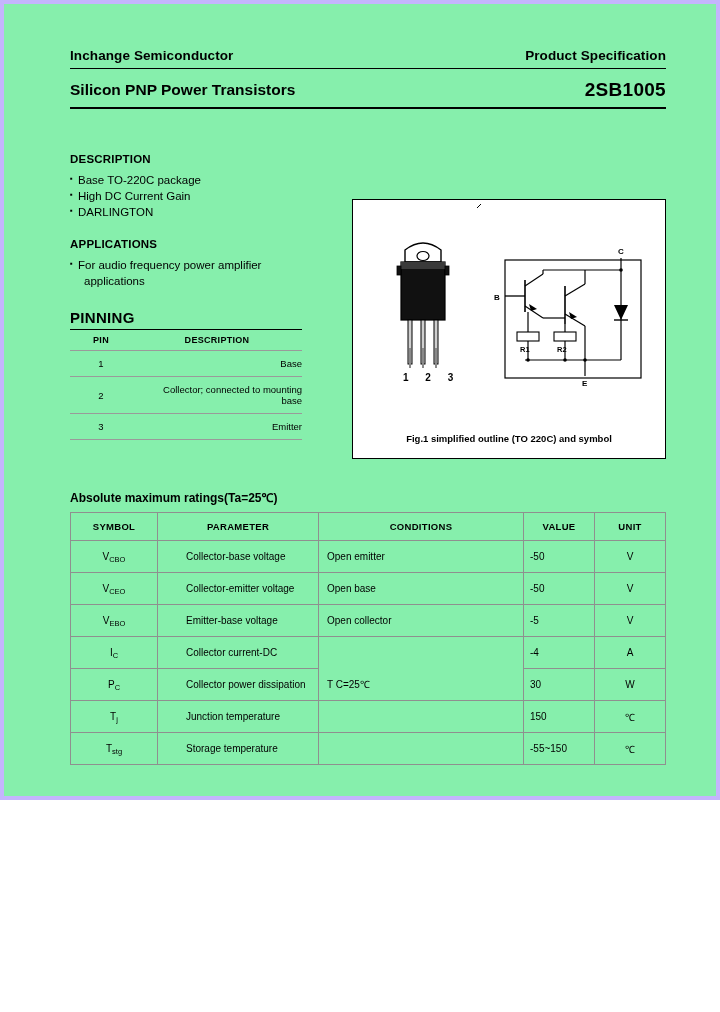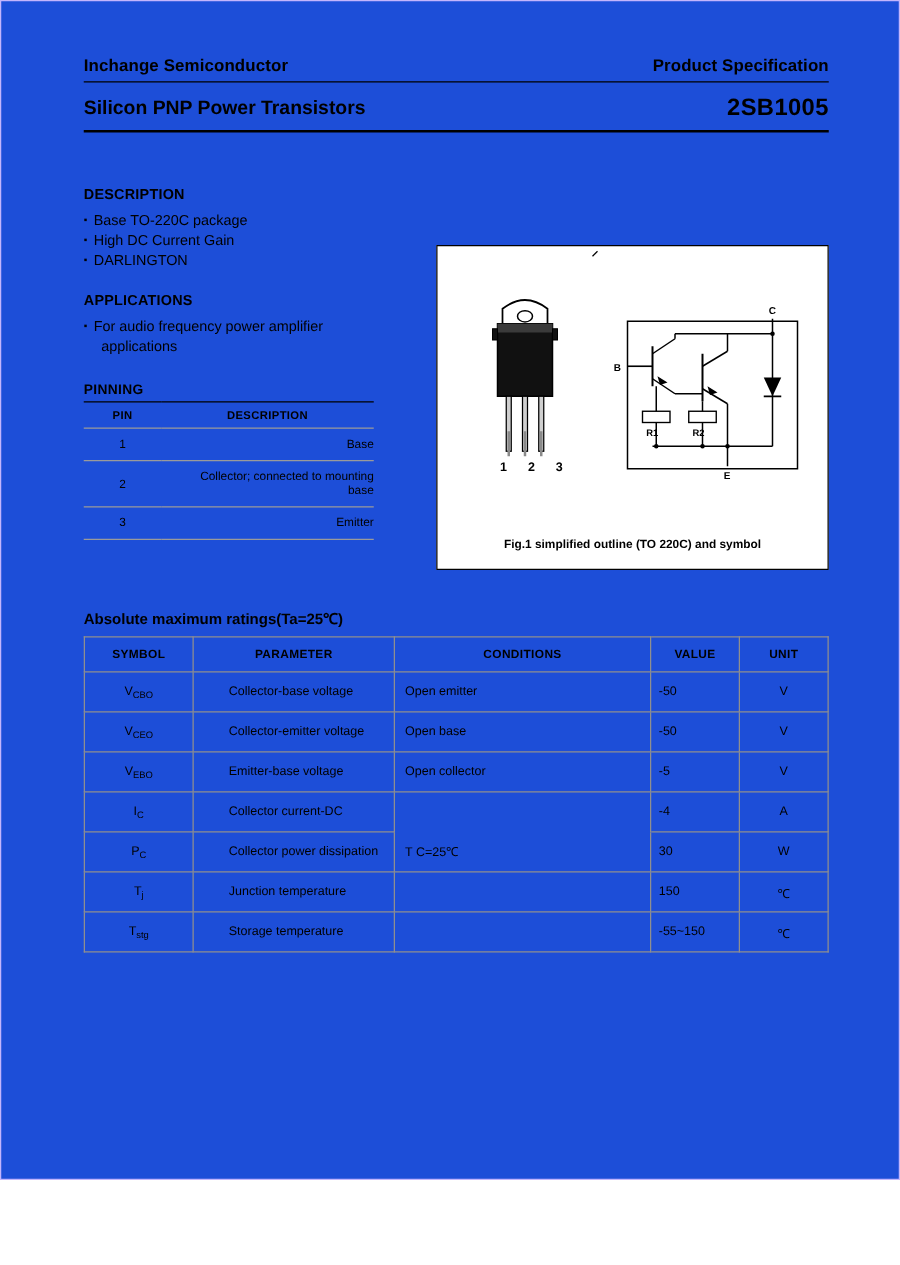--- a/index.html
+++ b/index.html
@@ -7,25 +7,25 @@
     padding: 0;
     background: #ffffff;
   }
   body {
     font-family: "Liberation Sans", sans-serif;
     color: #000;
   }
   .page {
     position: relative;
     width: 720px;
-    height: 944px;
+    height: 800px;
     margin: 0 auto;
-    background: #1d4ed8;
+    background: #86efac;
     box-sizing: border-box;
-    border: 1px solid #c4b5fd;
+    border: 4px solid #c4b5fd;
     overflow: hidden;
   }
   .content {
     position: absolute;
     left: 66px;
     top: 44px;
     width: 596px;
   }
   
   .hdr {
@@ -94,21 +94,21 @@
     padding-left: 6px;
   }
   .gap-lg { height: 18px; }
   
   .pinning {
     margin-top: 20px;
     width: 232px;
   }
   .pinning .cap {
     font-weight: bold;
-    font-size: 11px;
+    font-size: 15px;
     letter-spacing: .3px;
     padding-bottom: 3px;
   }
   table.pin {
     border-collapse: collapse;
     width: 100%;
     font-size: 9.5px;
   }
   table.pin th {
     font-weight: bold;

